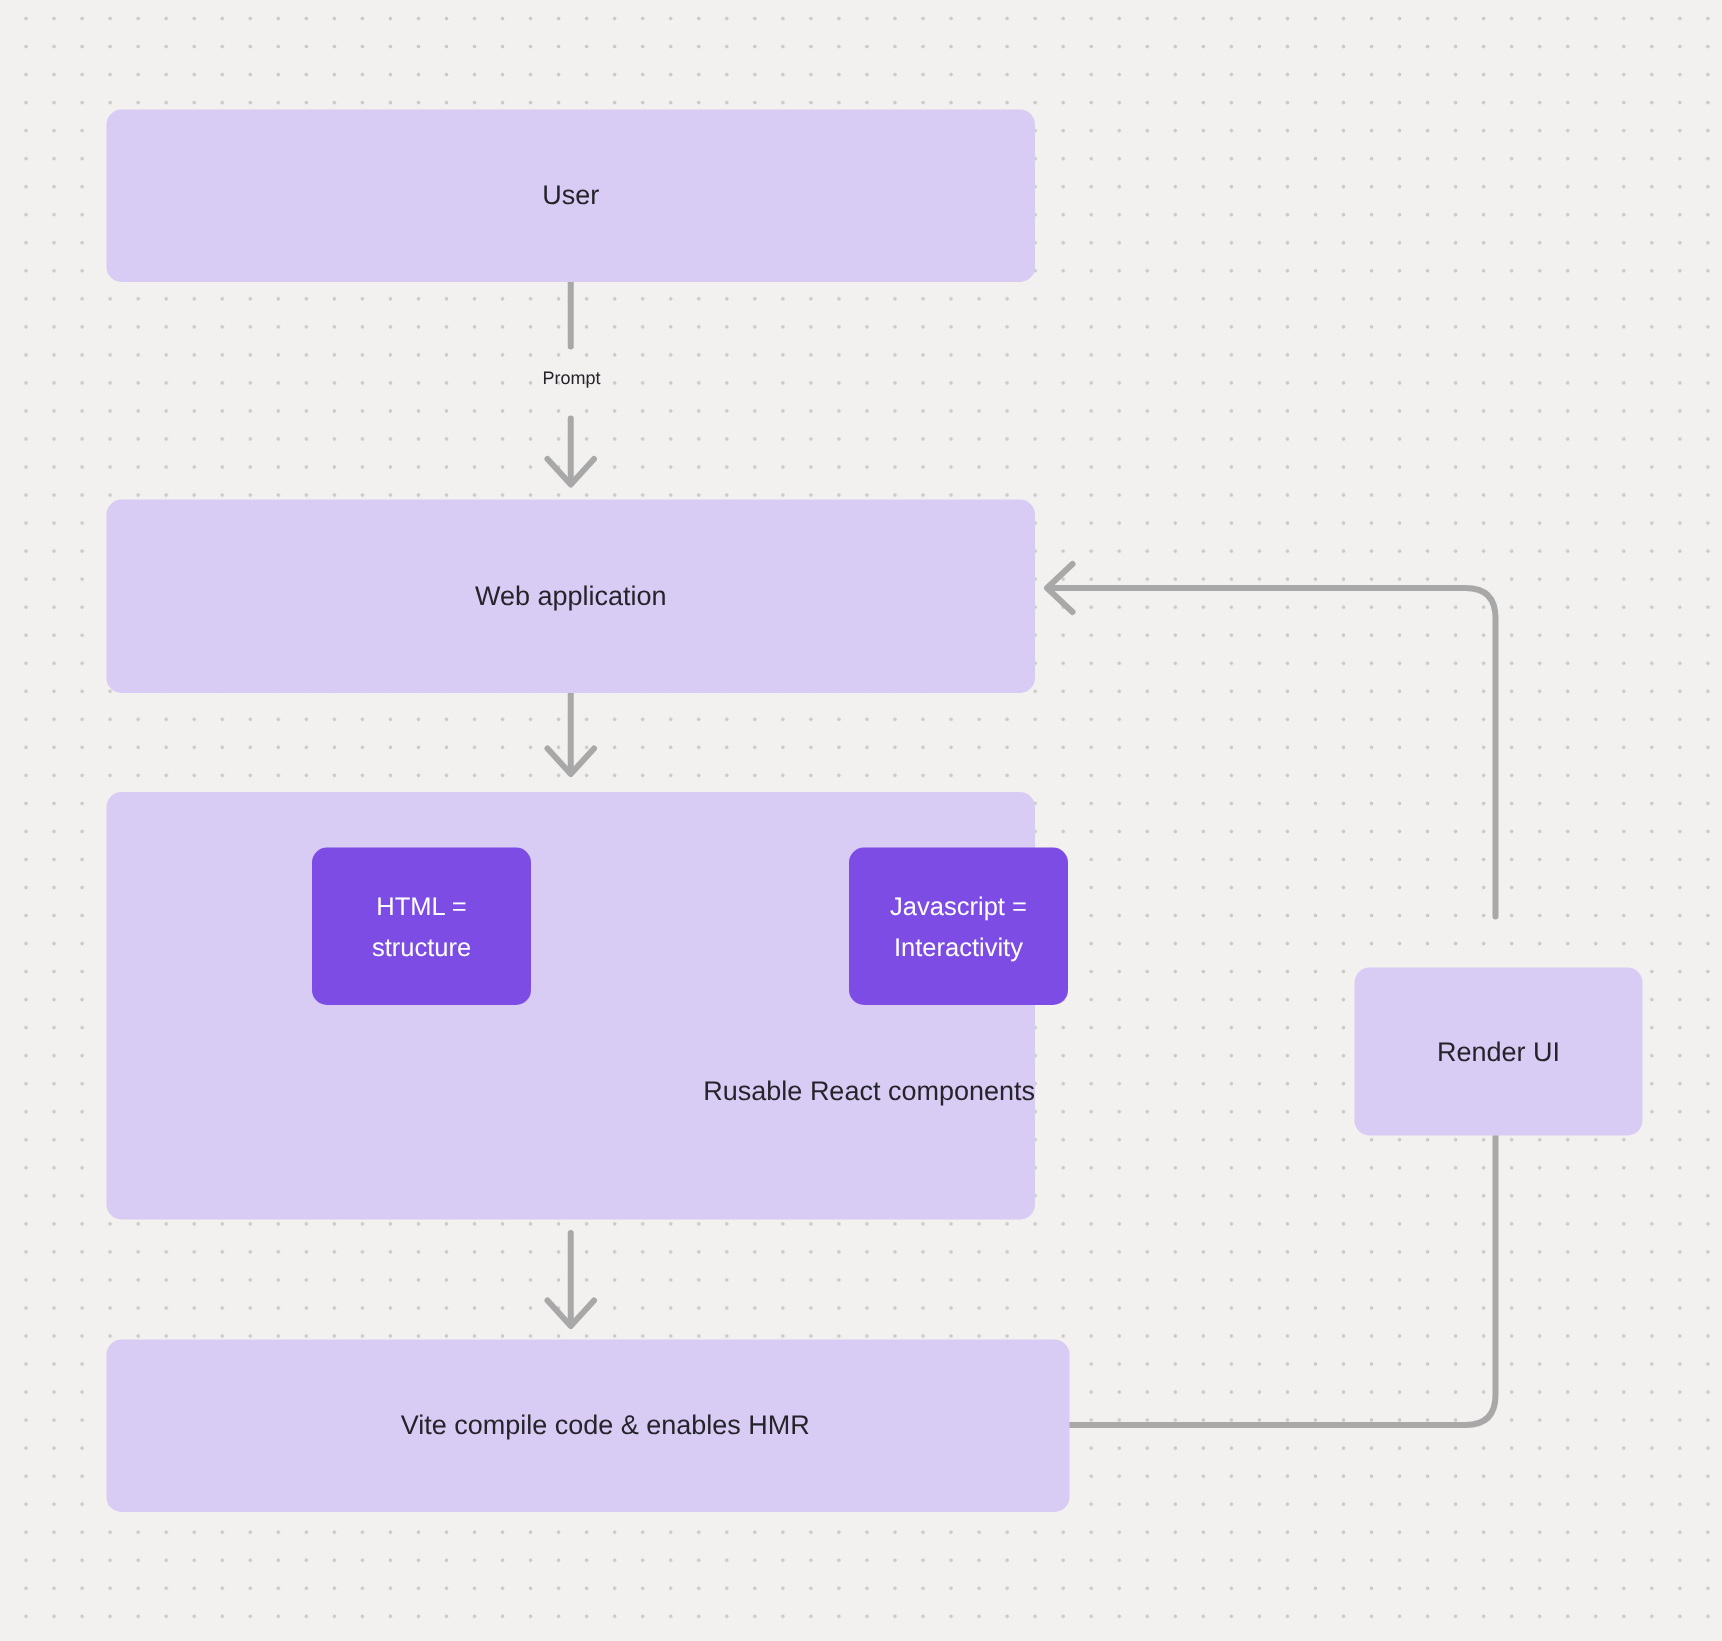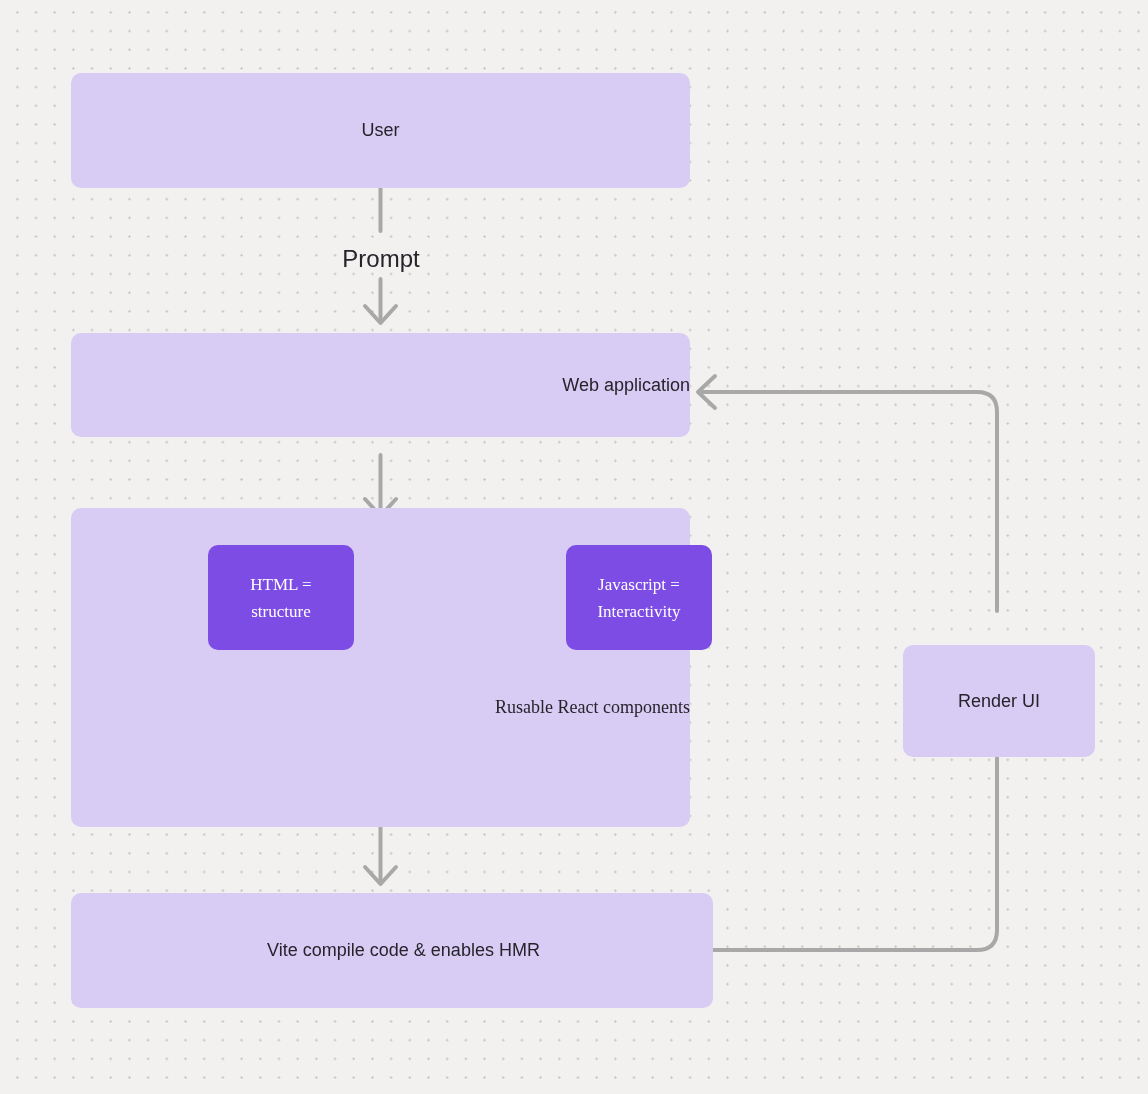--- a/index.html
+++ b/index.html
@@ -12,41 +12,41 @@
     background-position:8px 3px;
   }
   #canvas{position:absolute;inset:0;}
   svg.connectors{position:absolute;left:0;top:0;width:1148px;height:1094px;pointer-events:none;}
   svg.connectors *{stroke:#a8a8a8;stroke-width:4;fill:none;stroke-linecap:round;stroke-linejoin:round;}
   .node{
     position:absolute;display:flex;align-items:center;justify-content:center;
     background:#d8cbf4;border-radius:10px;color:#26242b;font-size:18px;text-align:center;
   }
   .node-user{left:71px;top:73px;width:619px;height:115px;}
-  .node-webapp{left:71px;top:333px;width:619px;height:104px;justify-content:flex-end;}
-  .node-container{left:71px;top:508px;width:619px;height:319px;align-items:flex-start;justify-content:flex-start;font-family:Liberation Serif, serif;}
+  .node-webapp{left:71px;top:333px;width:619px;height:129px;}
+  .node-container{left:71px;top:528px;width:619px;height:285px;align-items:flex-start;justify-content:flex-start;}
   .node-vite{left:71px;top:893px;width:619px;height:115px;padding-left:23px;}
   .node-renderui{left:903px;top:613px;width:192px;height:112px;margin-top:32px;}
   .child-row{position:absolute;left:0;top:37px;width:619px;height:105px;}
   .child{
     position:absolute;top:0;width:146px;height:105px;border-radius:10px;
     background:#7c4ce4;color:#ffffff;font-size:17px;font-weight:500;line-height:27px;
     display:flex;align-items:center;justify-content:center;text-align:center;
     padding:0 16px;box-sizing:border-box;
   }
   .child-html{left:137px;}
   .child-css{left:308px;}
   .child-js{left:479px;margin-left:16px;}
   .container-caption{
     position:absolute;left:0;top:189px;width:619px;text-align:right;
     color:#26242b;font-size:18px;
   }
   .edge-label{
     position:absolute;left:321px;top:245px;width:120px;text-align:center;
-    color:#26242b;font-size:24px;
+    color:#26242b;font-size:12px;
   }
 </style>
 </head>
 <body>
 
 <div id="canvas">
 
   <svg class="connectors" viewBox="0 0 1148 1094">
 
     <path d="M 380.5 186 L 380.5 231"></path>

